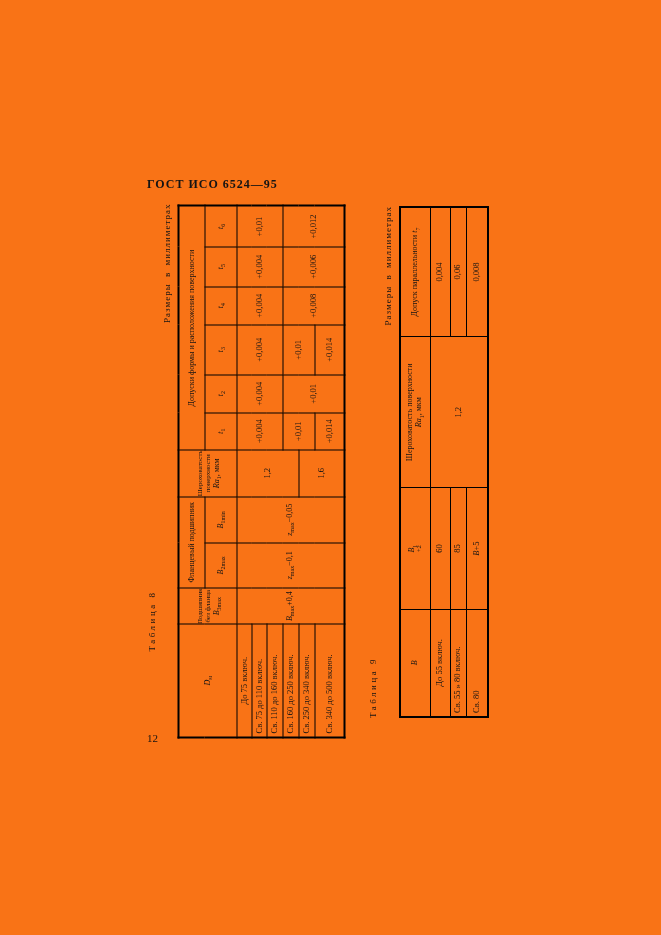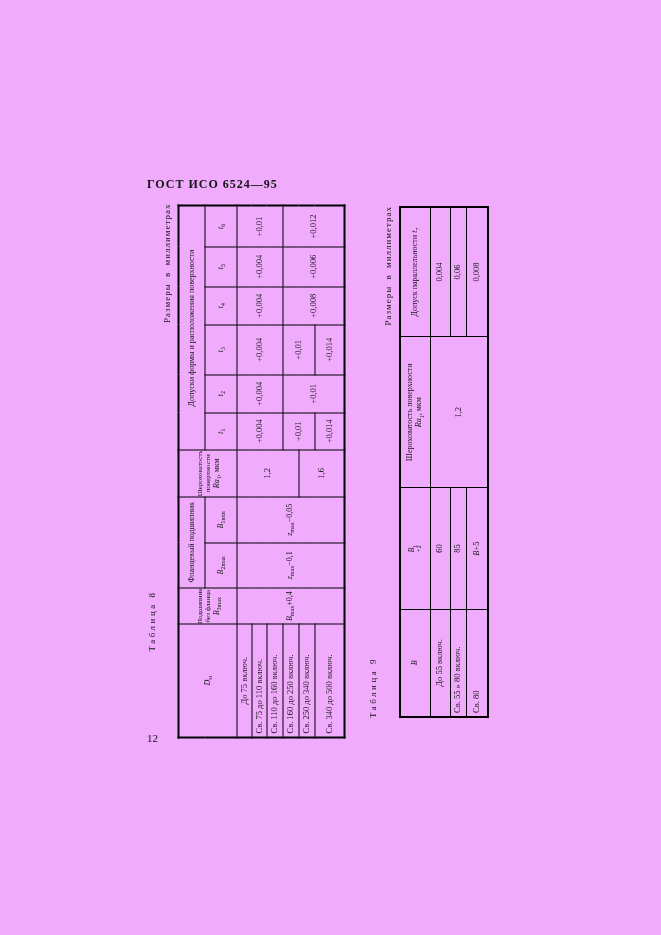--- a/index.html
+++ b/index.html
@@ -1,21 +1,21 @@
 <!DOCTYPE html>
 <html><head>
 <meta charset="utf-8">
 <style>
   html,body{margin:0;padding:0;}
   body{
     width:661px;height:935px;background:#ffffff;
     font-family:"Liberation Serif", serif;color:#141414;
     position:relative;overflow:hidden;
   }
-  .page{position:absolute;inset:0;background:#f0abfc;}
+  .page{position:absolute;inset:0;background:#f97316;}
 
   .doc-header{
     position:absolute;left:147px;top:177px;
     font-size:12px;font-weight:bold;letter-spacing:1px;white-space:nowrap;
   }
   .page-num{position:absolute;left:147px;top:732px;font-size:11px;}
 
   .block{position:absolute;transform:rotate(-90deg);}
   #block-t8{left:-16px;top:366px;width:535px;height:210px;}
   #block-t9{left:163px;top:411px;width:535px;height:125px;}

